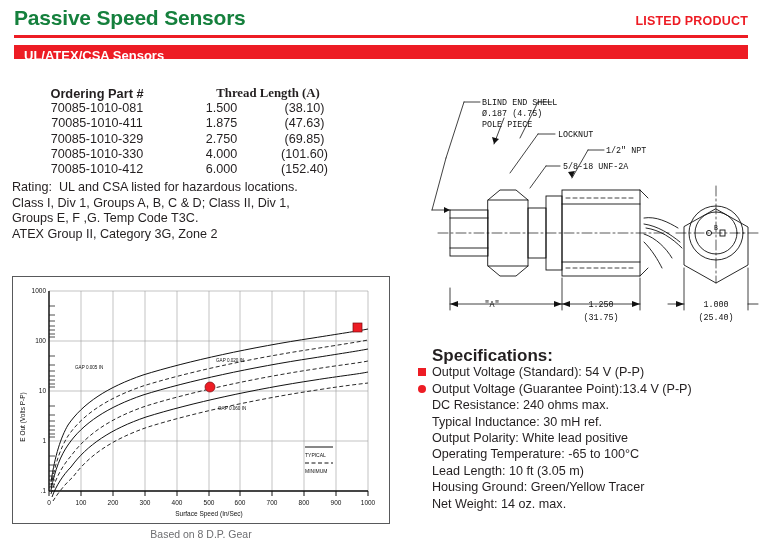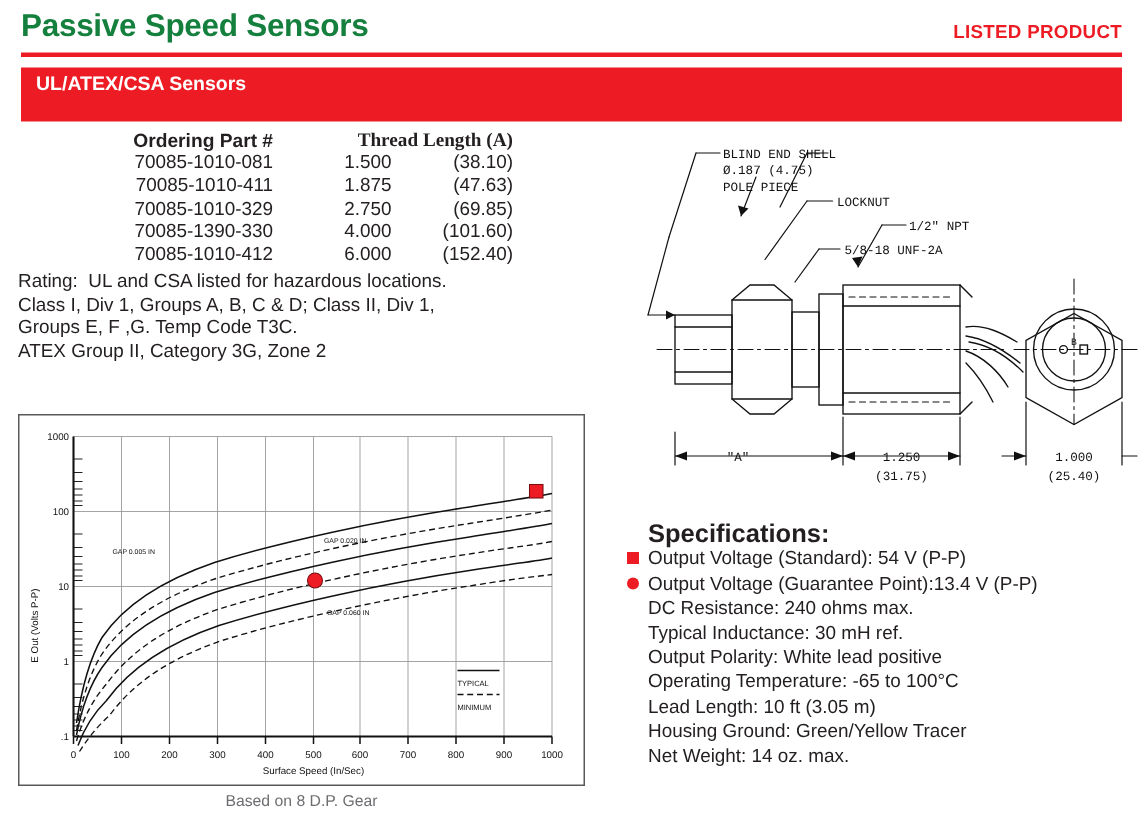--- a/index.html
+++ b/index.html
@@ -22,35 +22,35 @@
   .listed{
     position:absolute;right:14px;top:14px;
     font-size:12.5px;font-weight:bold;color:#ed1c24;
     letter-spacing:0.2px;
   }
   .hrule{
     position:absolute;left:14px;right:14px;top:35px;
     height:3px;background:#ed1c24;
   }
   .redbar{
-    position:absolute;left:14px;top:45px;width:734px;height:36px;
+    position:absolute;left:14px;top:45px;width:734px;height:14px;
     background:#ed1c24;
   }
   .redbar span{
     position:absolute;left:10px;top:3px;
     color:#ffffff;font-size:13px;font-weight:bold;
   }
 
   
   .order{
     position:absolute;left:12px;top:86px;width:330px;
     font-size:12.6px;
   }
   .order table{border-collapse:collapse;width:100%;}
-  .order th,.order td{padding:0;line-height:15.2px;text-align:right;white-space:nowrap;}
+  .order th,.order td{padding:0;line-height:15.2px;text-align:center;white-space:nowrap;}
   .order th{font-weight:bold;font-size:12.8px;}
   .col-part{width:168px;}
   .col-len{width:78px;text-align:right;padding-right:6px!important;}
   .col-mm{width:74px;text-align:right;}
   .th-thread{text-align:left;padding-left:12px!important;font-family:Liberation Serif, serif;}
 
   
   .rating{
     position:absolute;left:12px;top:180px;width:350px;
     font-size:12.6px;line-height:15.6px;
@@ -118,21 +118,21 @@
           <td class="col-part">70085-1010-411</td>
           <td class="col-len">1.875</td>
           <td class="col-mm">(47.63)</td>
         </tr>
         <tr>
           <td class="col-part">70085-1010-329</td>
           <td class="col-len">2.750</td>
           <td class="col-mm">(69.85)</td>
         </tr>
         <tr>
-          <td class="col-part">70085-1390-330</td>
+          <td class="col-part">70085-1010-330</td>
           <td class="col-len">4.000</td>
           <td class="col-mm">(101.60)</td>
         </tr>
         <tr>
           <td class="col-part">70085-1010-412</td>
           <td class="col-len">6.000</td>
           <td class="col-mm">(152.40)</td>
         </tr>
       </tbody>
     </table>

